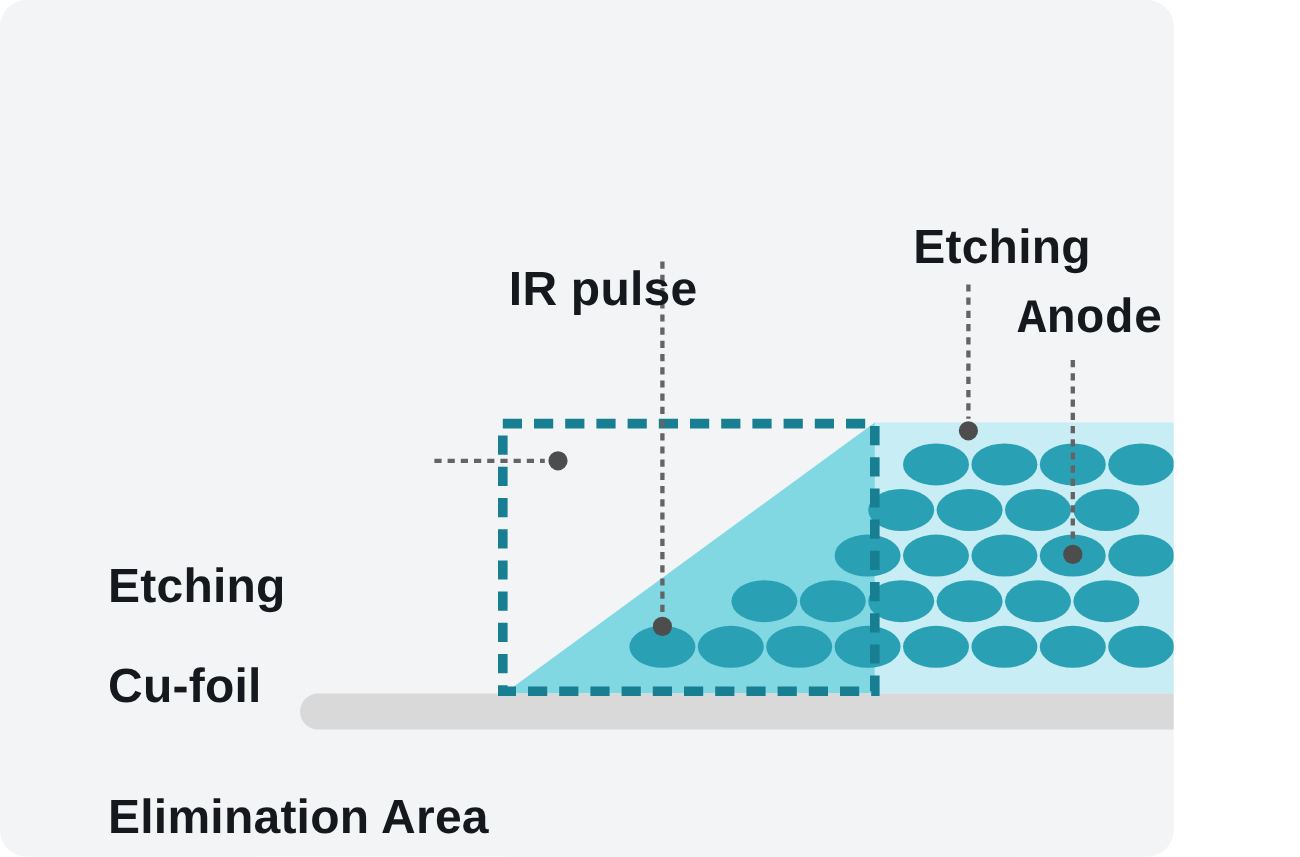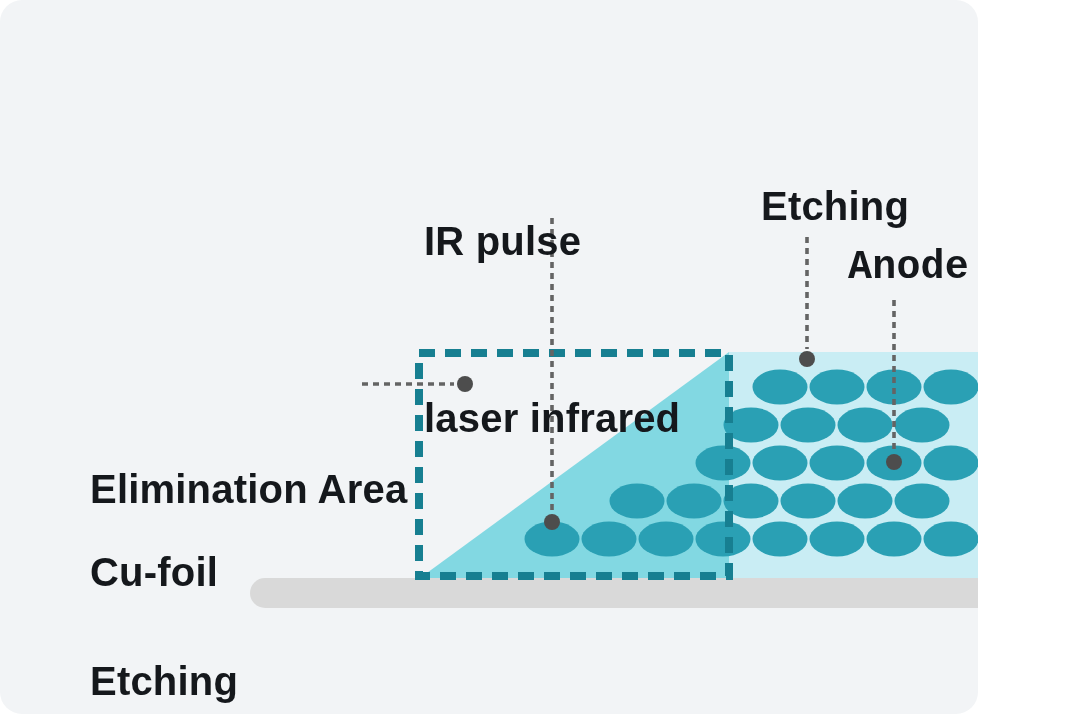--- a/index.html
+++ b/index.html
@@ -102,27 +102,26 @@
     <line class="leader-line" x1="362" y1="384" x2="454" y2="384"></line>
 
     <circle class="leader-dot" cx="552" cy="522" r="8"></circle>
     <circle class="leader-dot" cx="807" cy="359" r="8"></circle>
     <circle class="leader-dot" cx="894" cy="462" r="8"></circle>
     <circle class="leader-dot" cx="465" cy="384" r="8"></circle>
   </svg>
 
   <div class="label" style="left:424px; top:94px; line-height:59px;">
     <div>IR pulse</div>
-    <div>laser infrared</div>
   </div>
 
   <div class="label" style="left:761px; top:182px; line-height:48px;">Etching</div>
 
   <div class="label" style="left:848px; top:244px; line-height:48px;font-family:Liberation Mono, monospace;">Anode</div>
 
   <div class="label" style="left:90px; top:329px; line-height:64px;">
+    <div>Etching</div>
     <div>Elimination Area</div>
-    <div>Etching</div>
   </div>
 
   <div class="label" style="left:90px; top:548px; line-height:48px;">Cu-foil</div>
 
 </div>
 
 </body></html>

